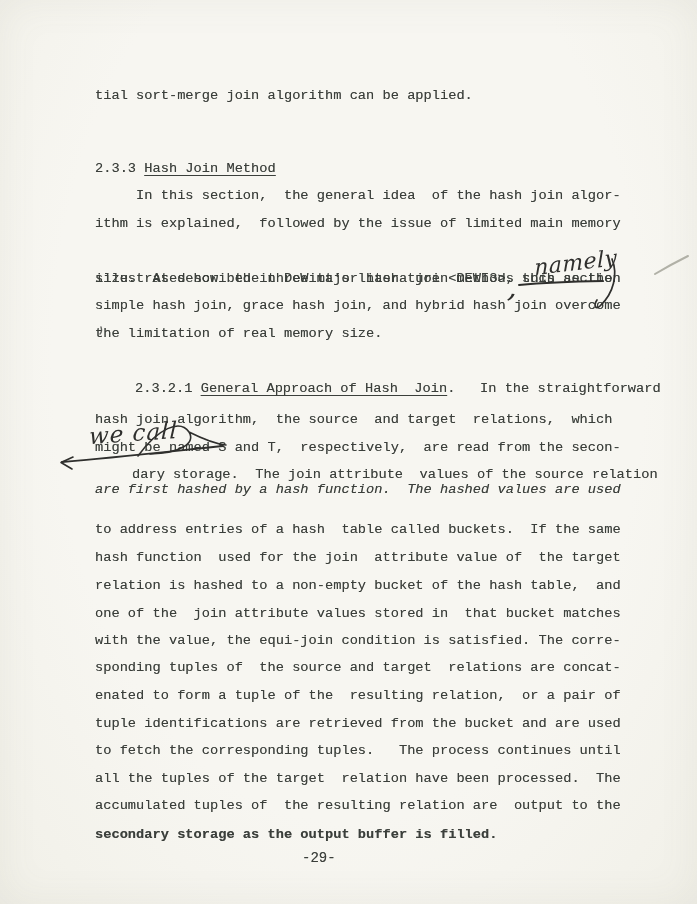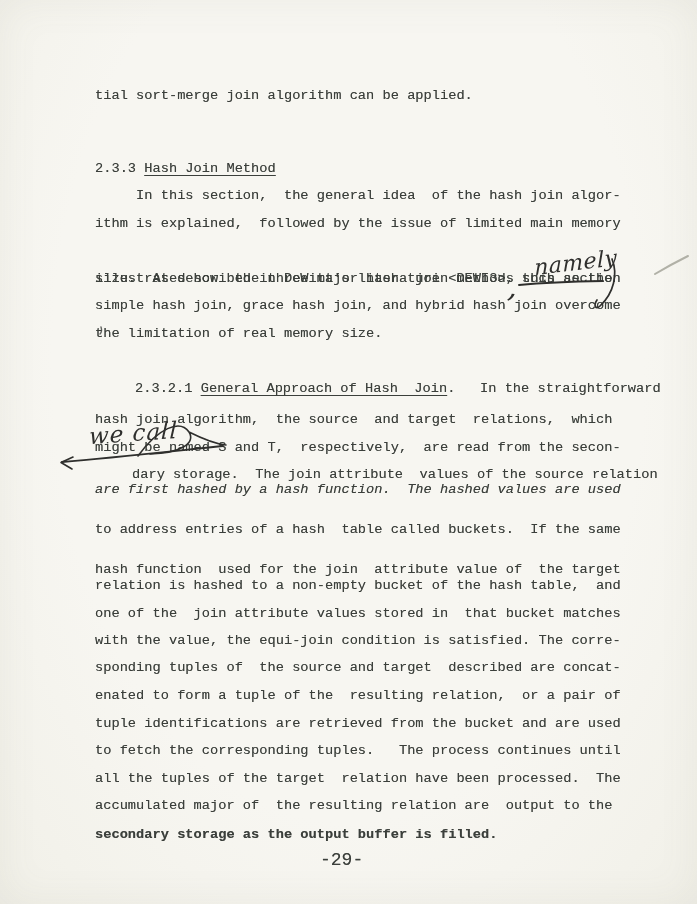--- a/index.html
+++ b/index.html
@@ -23,22 +23,22 @@
     white-space:pre;
     text-shadow:0 0 0.5px rgba(59,63,59,0.55);
   }
   .line .u {
     text-decoration:underline;
     text-underline-offset:3px;
     text-decoration-thickness:1.2px;
   }
   .pageno {
     position:absolute;
-    left:320px; top:851px;
-    font-size:18px; line-height:1;
+    left:302px; top:851px;
+    font-size:14px; line-height:1;
     color:#3b3f3b; white-space:pre;
     text-shadow:0 0 0.5px rgba(59,63,59,0.55);
   }
   .hand {
     position:absolute;
     font-family:"DejaVu Serif", serif;
     font-style:italic;
     color:#2f2f2d;
     line-height:1;
     white-space:pre;
@@ -61,30 +61,30 @@
       <div class="line" style="top: 244.2px; margin-top: 28px;">size.  As described in DeWitt's literature &lt;DEWI3&gt;, this section</div>
       <div class="line" style="top: 271.8px;">illustrates how  the three major hash  join methods such as the</div>
       <div class="line" style="top: 299.4px;">simple hash join, grace hash join, and hybrid hash join overcome</div>
       <div class="line" style="top: 327px;">the limitation of real memory size.</div>
       <div class="line" style="top: 382px; margin-left: 40px;"><span>2.3.2.1 </span><span class="u">General Approach of Hash  Join</span><span>.   In the straightforward</span></div>
       <div class="line" style="top: 413px;">hash join algorithm,  the source  and target  relations,  which</div>
       <div class="line" style="top: 440.6px;">might be named S and T,  respectively,  are read from the secon-</div>
       <div class="line" style="top: 468.2px; margin-left: 37px;">dary storage.  The join attribute  values of the source relation</div>
       <div class="line" style="top: 483px; font-style: italic;">are first hashed by a hash function.  The hashed values are used</div>
       <div class="line" style="top: 523.4px;">to address entries of a hash  table called buckets.  If the same</div>
-      <div class="line" style="top: 551px; margin-top: 12px;">hash function  used for the join  attribute value of  the target</div>
+      <div class="line" style="top: 551px;">hash function  used for the join  attribute value of  the target</div>
       <div class="line" style="top: 578.6px;">relation is hashed to a non-empty bucket of the hash table,  and</div>
       <div class="line" style="top: 607px;">one of the  join attribute values stored in  that bucket matches</div>
       <div class="line" style="top: 633.8px;">with the value, the equi-join condition is satisfied. The corre-</div>
-      <div class="line" style="top: 661.4px;">sponding tuples of  the source and target  described are concat-</div>
+      <div class="line" style="top: 661.4px;">sponding tuples of  the source and target  relations are concat-</div>
       <div class="line" style="top: 689px;">enated to form a tuple of the  resulting relation,  or a pair of</div>
       <div class="line" style="top: 716.6px;">tuple identifications are retrieved from the bucket and are used</div>
       <div class="line" style="top: 744.2px;">to fetch the corresponding tuples.   The process continues until</div>
       <div class="line" style="top: 771.8px;">all the tuples of the target  relation have been processed.  The</div>
-      <div class="line" style="top: 799.4px;">accumulated major of  the resulting relation are  output to the</div>
+      <div class="line" style="top: 799.4px;">accumulated tuples of  the resulting relation are  output to the</div>
       <div class="line" style="top: 828px; font-weight: bold;">secondary storage as the output buffer is filled.</div>
     </div>
 
   <div class="pageno">-29-</div>
 
   <span id="hw-namely" class="hand">namely</span>
   <span id="hw-wecall" class="hand">we call</span>
   <span id="hw-comma" class="hand">,</span>
 
   <svg class="annot" width="697" height="904" viewBox="0 0 697 904">

